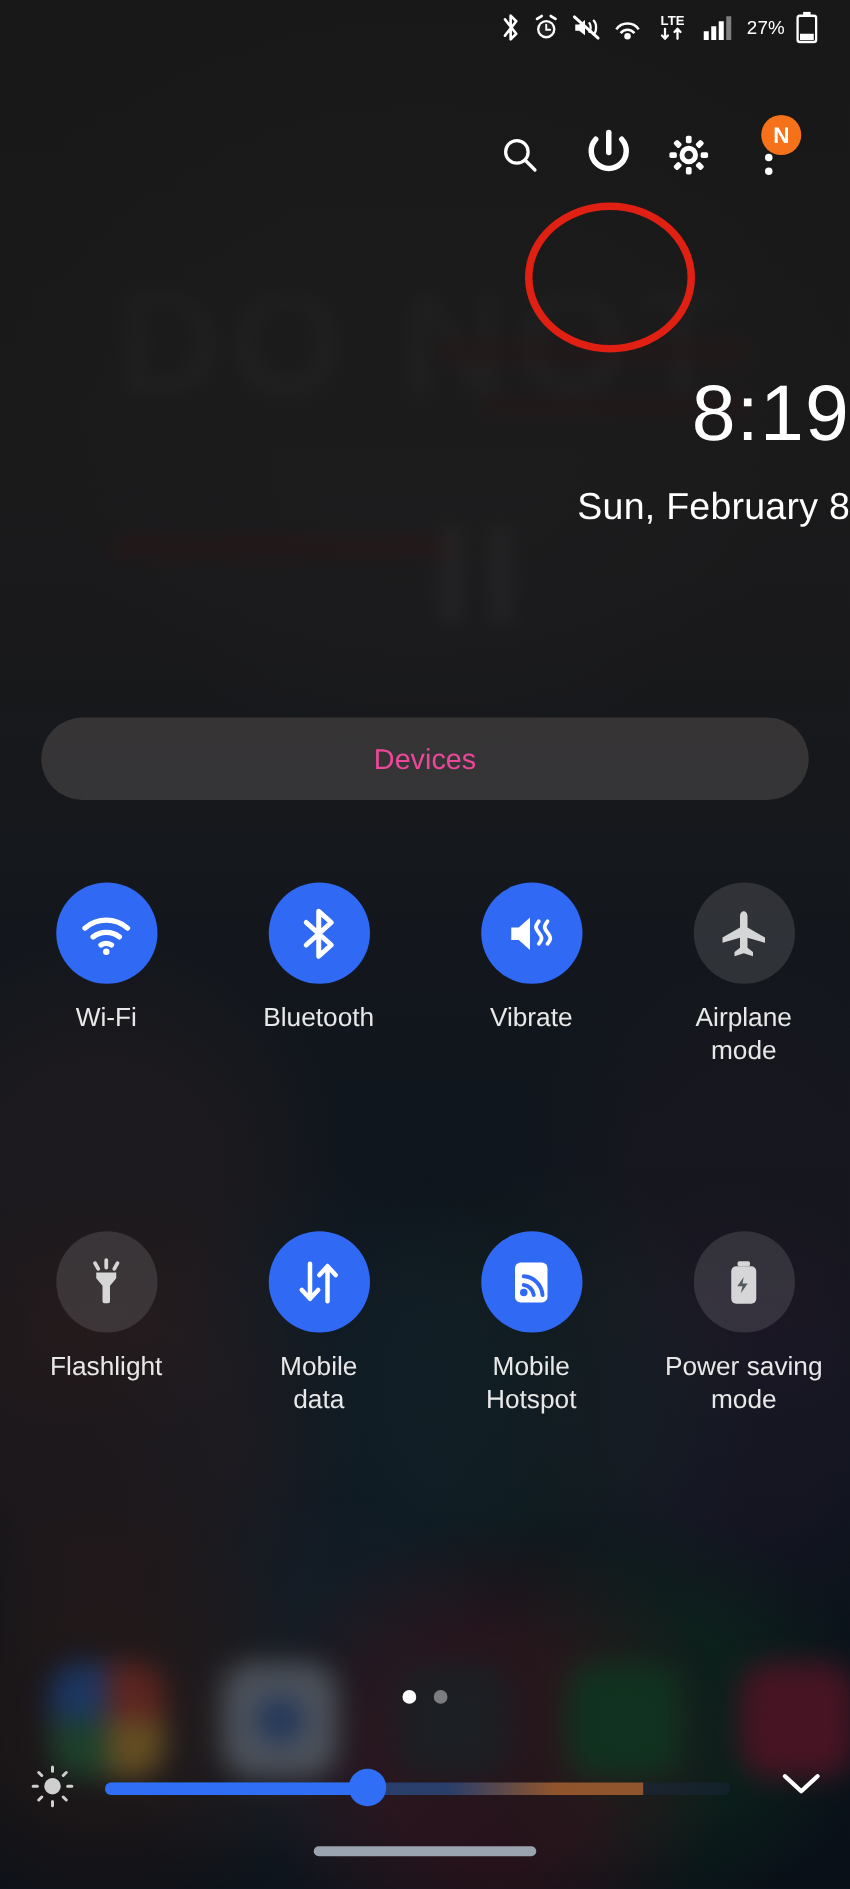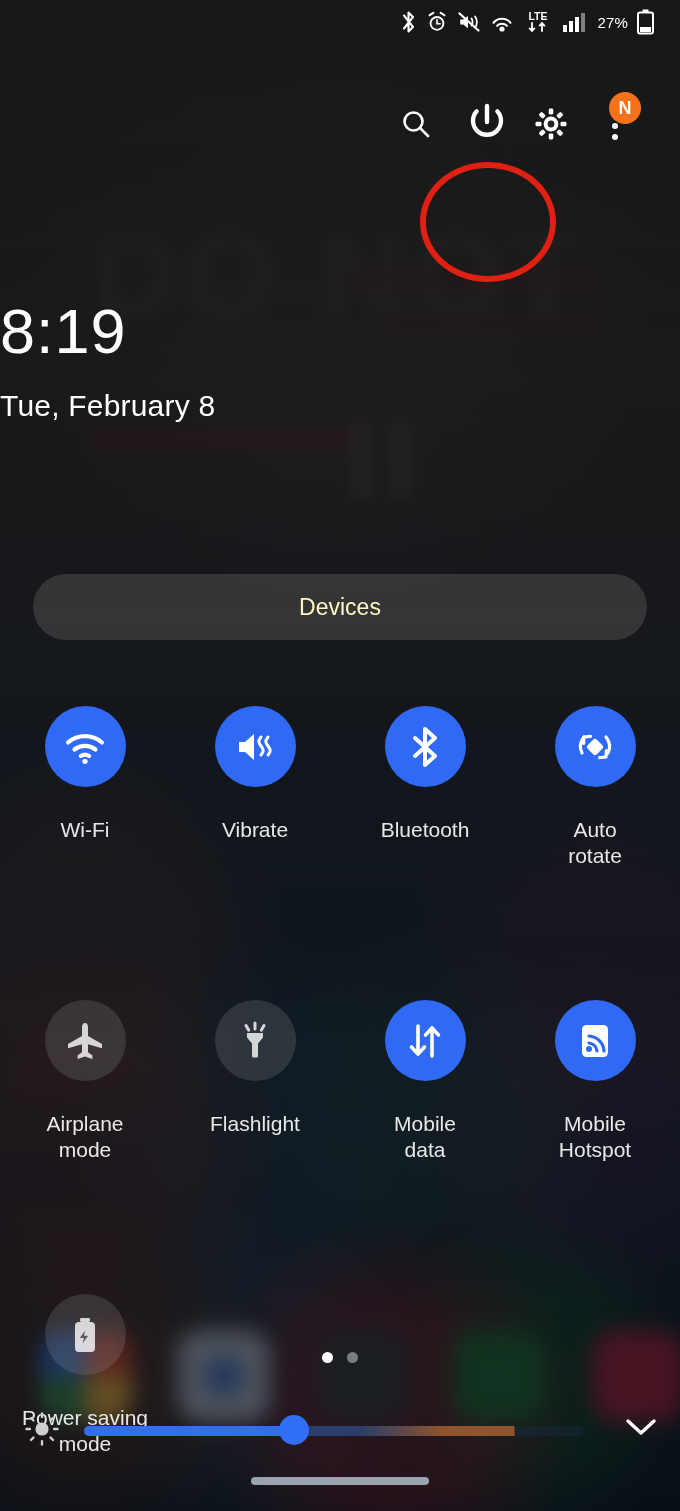--- a/index.html
+++ b/index.html
@@ -109,40 +109,40 @@
 
   
   #annotation-circle {
     position:absolute;
     left:420px; top:66px; width:136px; height:120px;
     border:6px solid #e02012; border-radius:50%;
     pointer-events:none;
   }
 
   
-  #clock-block { position:absolute; top:300px; left:0; right:0; text-align:left; color:#fff; }
+  #clock-block { position:absolute; top:300px; left:0; right:0; text-align:right; color:#fff; }
   #clock-time { font-size:63px; font-weight:300; letter-spacing:1px; line-height:1; }
   #clock-date { margin-top:26px; font-size:30px; font-weight:400; letter-spacing:.2px; }
 
   
   #pill-row { position:absolute; top:574px; left:33px; right:33px; display:flex; gap:23px; }
   .pill {
     flex:1; height:66px; border-radius:33px;
     display:flex; align-items:center; justify-content:center;
     background:rgba(125,118,116,.30);
-    color:#fef9c3; font-size:23px;
+    color:#ec4899; font-size:23px;
   }
   #pill-media { background:rgba(120,122,124,.32); }
 
   
   #toggle-grid {
     position:absolute; top:706px; left:0; right:0;
     display:grid; grid-template-columns:repeat(4,1fr); row-gap:131px;
   }
-  .tile { display:flex; flex-direction:column; align-items:center;gap:15px; }
+  .tile { display:flex; flex-direction:column; align-items:center; }
   .tile-circle {
     width:81px; height:81px; border-radius:50%;
     display:flex; align-items:center; justify-content:center;
     color:#fff;
   }
   .tile-circle.on  { background:#3069f3; }
   .tile-circle.off { background:rgba(150,152,155,.22); }
   .tile-circle.off svg { opacity:.80; }
   .tile-label {
     margin-top:15px; text-align:center;
@@ -314,21 +314,21 @@
             <i></i>
           </span>
         <span id="notif-badge">N</span>
       </div>
 
       <div id="annotation-circle"></div>
     </div>
 
     <div id="clock-block">
       <div id="clock-time">8:19</div>
-      <div id="clock-date">Tue, February 8</div>
+      <div id="clock-date">Sun, February 8</div>
     </div>
 
     <div id="pill-row">
       <div class="pill" id="pill-devices">Devices</div>
     </div>
 
     <div id="toggle-grid">
 
       <div class="tile">
         <div class="tile-circle on">
@@ -337,50 +337,38 @@
             <path d="M11.5 24.5a17 17 0 0 1 21 0" fill="none" stroke="#fff" stroke-width="4.2" stroke-linecap="round"></path>
             <path d="M17.8 31a8.2 8.2 0 0 1 8.4 0" fill="none" stroke="#fff" stroke-width="4.2" stroke-linecap="round"></path>
             <circle cx="22" cy="36.4" r="2.6" fill="#fff"></circle>
           </svg>
         </div>
         <div class="tile-label">Wi-Fi</div>
       </div>
 
       <div class="tile">
         <div class="tile-circle on">
+          <svg width="40" height="44" viewBox="0 0 40 44">
+            <path d="M10 13 30 31 20 40V4l10 9L10 31" fill="none" stroke="#fff" stroke-width="4" stroke-linejoin="round" stroke-linecap="round"></path>
+          </svg>
+        </div>
+        <div class="tile-label">Bluetooth</div>
+      </div>
+
+      <div class="tile">
+        <div class="tile-circle on">
           <svg width="44" height="44" viewBox="0 0 44 44">
             <path d="M21 9 12 17H6v10h6l9 8Z" fill="#fff"></path>
             <path d="M28 12c-3 4-3 5 0 9s3 5 0 9" fill="none" stroke="#fff" stroke-width="3" stroke-linecap="round"></path>
             <path d="M35 12c-3 4-3 5 0 9s3 5 0 9" fill="none" stroke="#fff" stroke-width="3" stroke-linecap="round"></path>
           </svg>
         </div>
         <div class="tile-label">Vibrate</div>
       </div>
 
-      <div class="tile">
-        <div class="tile-circle on">
-          <svg width="40" height="44" viewBox="0 0 40 44">
-            <path d="M10 13 30 31 20 40V4l10 9L10 31" fill="none" stroke="#fff" stroke-width="4" stroke-linejoin="round" stroke-linecap="round"></path>
-          </svg>
-        </div>
-        <div class="tile-label">Bluetooth</div>
-      </div>
-
-      <div class="tile">
-        <div class="tile-circle on">
-          <svg width="44" height="44" viewBox="0 0 44 44">
-            <path d="M11 12a15 15 0 0 0-2 16" fill="none" stroke="#fff" stroke-width="3.2" stroke-linecap="round"></path>
-            <path d="M33 12a15 15 0 0 1 2 16" fill="none" stroke="#fff" stroke-width="3.2" stroke-linecap="round"></path>
-            <path d="M11 12l6.5-.6M11 12l-.4 6.4" stroke="#fff" stroke-width="3.2" fill="none" stroke-linecap="round"></path>
-            <path d="M33 32l-6.5.6M33 32l.4-6.4" stroke="#fff" stroke-width="3.2" fill="none" stroke-linecap="round"></path>
-            <rect x="15.5" y="15.5" width="13" height="13" rx="2.6" fill="#fff" transform="rotate(45 22 22)"></rect>
-          </svg>
-        </div>
-        <div class="tile-label">Auto<br>rotate</div>
-      </div>
 
       <div class="tile">
         <div class="tile-circle off">
           <svg width="44" height="44" viewBox="0 0 44 44">
             <path d="M22 4c1.9 0 3 1.9 3 4.2V17l14 8v4.2l-14-4v8l4.4 3.4V40L22 37.6 14.6 40v-3.4L19 33.2v-8l-14 4V25l14-8V8.2C19 5.9 20.1 4 22 4Z" fill="#fff"></path>
           </svg>
         </div>
         <div class="tile-label">Airplane<br>mode</div>
       </div>
 

